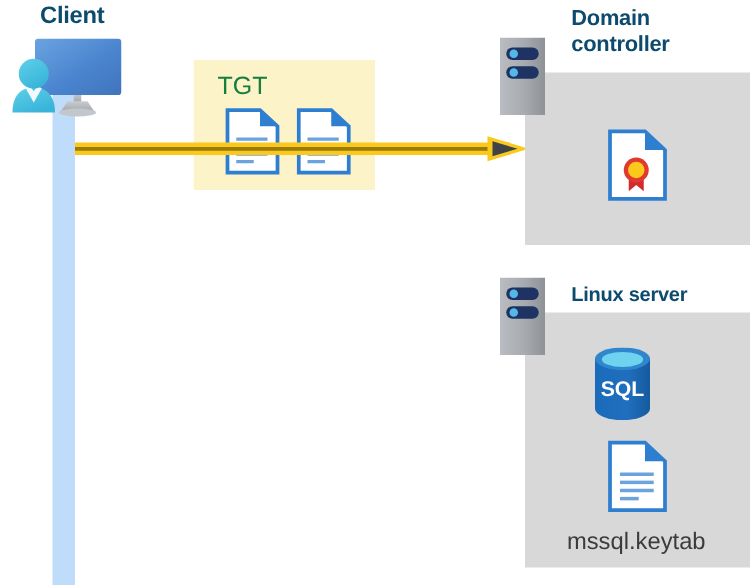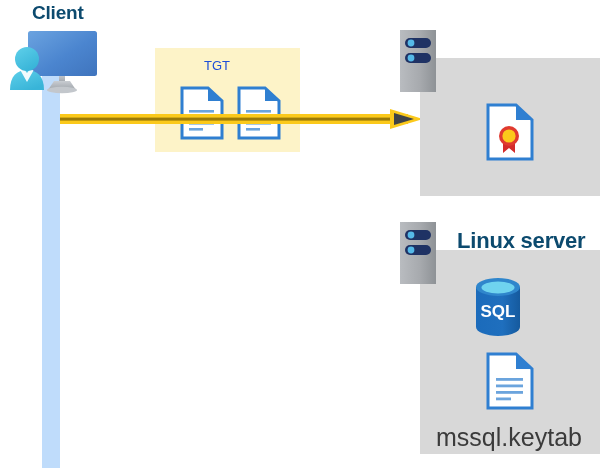--- a/index.html
+++ b/index.html
@@ -34,28 +34,28 @@
     font-size: 19px;
     letter-spacing: -0.2px;
   }
   #dc-title {
     left: 457px; top: 4px;
     font-size: 17.5px;
     letter-spacing: -0.2px;
   }
   #linux-title {
     left: 457px; top: 228px;
-    font-size: 22px;
+    font-size: 16px;
     letter-spacing: -0.2px;
   }
   #keytab-label {
     left: 424px; top: 423px;
     width: 170px;
     text-align: center;
-    font-size: 25px;
+    font-size: 19px;
     color: #3b3b3b;
     font-family: "Liberation Sans", sans-serif;
   }
 
   
   #client-lifeline {
     left: 42px; top: 62px;
     width: 18px; height: 406px;
     background: #bfdcfb;
   }
@@ -65,24 +65,24 @@
 
   
   #token-box {
     left: 155px; top: 48px;
     width: 145px; height: 104px;
     background: #fdf3c8;
   }
   .token-caption {
     position: absolute;
     top: 10px;
-    font-size: 13px;
-    color: #1d4ed8;
+    font-size: 20px;
+    color: #15803d;
     font-family: "Liberation Sans", sans-serif;
-    text-align: right;
+    text-align: left;
     width: 56px;
   }
   #tgt-caption { left: 19px; }
   #spn-caption { left: 76px; }
   .token-doc { position: absolute; top: 38px; width: 44px; height: 54px; }
   #tgt-doc { left: 25px; }
   #spn-doc { left: 82px; }
 
   
   #flow-arrow { left: 60px; top: 108px; width: 365px; height: 24px; }
@@ -191,20 +191,22 @@
         </linearGradient>
       </defs>
       <rect x="0" y="0" width="36" height="62" fill="url(#rackGrad1)"></rect>
       <rect x="5" y="8" width="26" height="10" rx="5" fill="#1f3264"></rect>
       <circle cx="11" cy="13" r="3.4" fill="#55b9e8"></circle>
       <rect x="5" y="23" width="26" height="10" rx="5" fill="#1f3264"></rect>
       <circle cx="11" cy="28" r="3.4" fill="#55b9e8"></circle>
     </svg>
   </div>
 
+  <div class="abs title-label" id="dc-title">Domain
+controller</div>
 
   <div class="abs" id="dc-cert">
     <svg viewBox="0 0 48 58" width="48" height="58" xmlns="http://www.w3.org/2000/svg">
       <path d="M2 2 H30 L46 17 V56 H2 Z" fill="#ffffff" stroke="#2f7fd1" stroke-width="3"></path>
       <path d="M30 2 L46 17 H30 Z" fill="#2f7fd1"></path>
 
       <path d="M17 36 L17 50 L23 45 L29 50 L29 36 Z" fill="#d32b2b"></path>
 
       <circle cx="23" cy="33" r="10" fill="#e03a2f"></circle>
       <circle cx="23" cy="33" r="6.6" fill="#fbc91b"></circle>

